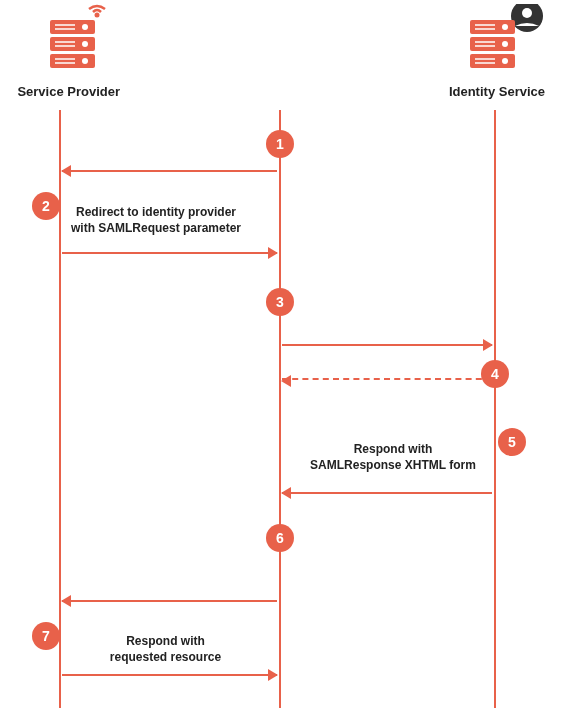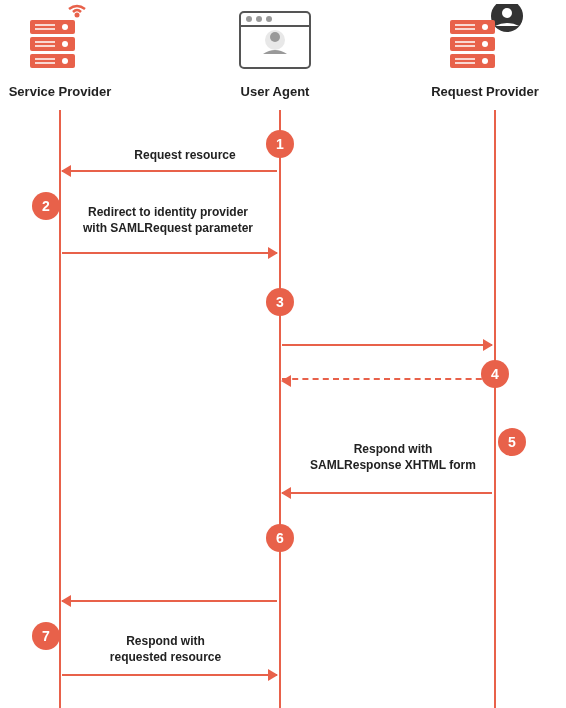--- a/index.html
+++ b/index.html
@@ -17,21 +17,21 @@
       width: 566px;
       height: 708px;
     }
 
     
     .actor {
       position: absolute;
       top: 0;
       display: flex;
       flex-direction: column;
-      align-items: center;
+      align-items: flex-end;
       width: 120px;
     }
 
     .actor-icon {
       width: 80px;
       height: 80px;
       display: flex;
       align-items: center;
       justify-content: center;
     }
@@ -138,37 +138,20 @@
 
         <rect x="5" y="50" width="45" height="14" rx="2" fill="#e8614a"></rect>
         <circle cx="40" cy="57" r="3" fill="white"></circle>
         <line x1="10" y1="55" x2="30" y2="55" stroke="white" stroke-width="1.5"></line>
         <line x1="10" y1="59" x2="30" y2="59" stroke="white" stroke-width="1.5"></line>
       </svg>
     </div>
     <div class="actor-label">Service Provider</div>
   </div>
 
-  <div class="actor" style="left: 215px;">
-    <div class="actor-icon">
-
-      <svg width="80" height="72" viewBox="0 0 80 72">
-        <rect x="5" y="8" width="70" height="56" rx="4" fill="none" stroke="#555" stroke-width="2"></rect>
-        <line x1="5" y1="22" x2="75" y2="22" stroke="#555" stroke-width="2"></line>
-        <circle cx="14" cy="15" r="3" fill="#999"></circle>
-        <circle cx="24" cy="15" r="3" fill="#999"></circle>
-        <circle cx="34" cy="15" r="3" fill="#999"></circle>
-
-        <circle cx="40" cy="36" r="10" fill="#e8e8e8"></circle>
-        <circle cx="40" cy="33" r="5" fill="#999"></circle>
-        <path d="M28 50 Q40 42 52 50" fill="#999"></path>
-      </svg>
-    </div>
-    <div class="actor-label">User Agent</div>
-  </div>
 
   <div class="actor" style="left: 425px;">
     <div class="actor-icon">
       <svg width="80" height="72" viewBox="0 0 80 72">
 
         <circle cx="62" cy="12" r="16" fill="#333"></circle>
         <circle cx="62" cy="9" r="5" fill="white"></circle>
         <path d="M50 22 Q62 16 74 22" fill="white"></path>
 
         <rect x="5" y="16" width="45" height="14" rx="2" fill="#e8614a"></rect>
@@ -180,40 +163,37 @@
         <circle cx="40" cy="40" r="3" fill="white"></circle>
         <line x1="10" y1="38" x2="30" y2="38" stroke="white" stroke-width="1.5"></line>
         <line x1="10" y1="42" x2="30" y2="42" stroke="white" stroke-width="1.5"></line>
 
         <rect x="5" y="50" width="45" height="14" rx="2" fill="#e8614a"></rect>
         <circle cx="40" cy="57" r="3" fill="white"></circle>
         <line x1="10" y1="55" x2="30" y2="55" stroke="white" stroke-width="1.5"></line>
         <line x1="10" y1="59" x2="30" y2="59" stroke="white" stroke-width="1.5"></line>
       </svg>
     </div>
-    <div class="actor-label">Request Provider</div>
+    <div class="actor-label">Identity Service</div>
   </div>
 
   <div class="lifeline" style="left: 59px;"></div>
   <div class="lifeline" style="left: 279px;"></div>
   <div class="lifeline" style="left: 494px;"></div>
 
   <div class="step-circle" style="left: 266px; top: 130px;">
     <span>1</span>
   </div>
-  <div class="arrow-label" style="left: 100px; top: 148px; width: 170px;">
-    <span>Request resource</span>
-  </div>
 
   <div class="arrow arrow-head-left" style="left: 62px; top: 170px; width: 215px;"></div>
 
   <div class="step-circle" style="left: 32px; top: 192px;">
     <span>2</span>
   </div>
-  <div class="arrow-label" style="left: 68px; top: 205px; width: 200px;">
+  <div class="arrow-label" style="left: 56px; top: 205px; width: 200px;">
     Redirect to identity provider<br>with SAMLRequest parameter
   </div>
 
   <div class="arrow arrow-head-right" style="left: 62px; top: 252px; width: 215px;"></div>
 
   <div class="step-circle" style="left: 266px; top: 288px;">
     <span>3</span>
   </div>
 
   <div class="arrow arrow-head-right" style="left: 282px; top: 344px; width: 210px;"></div>

